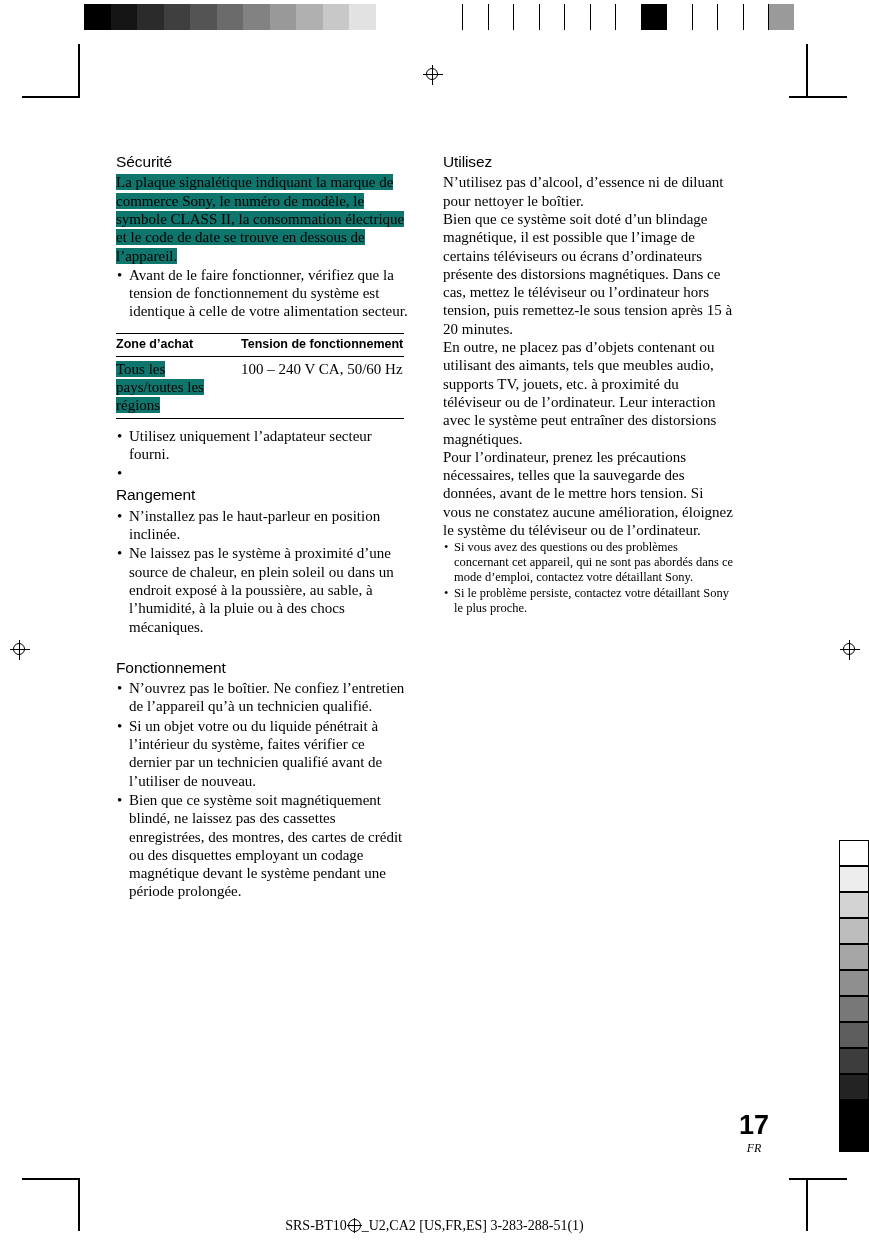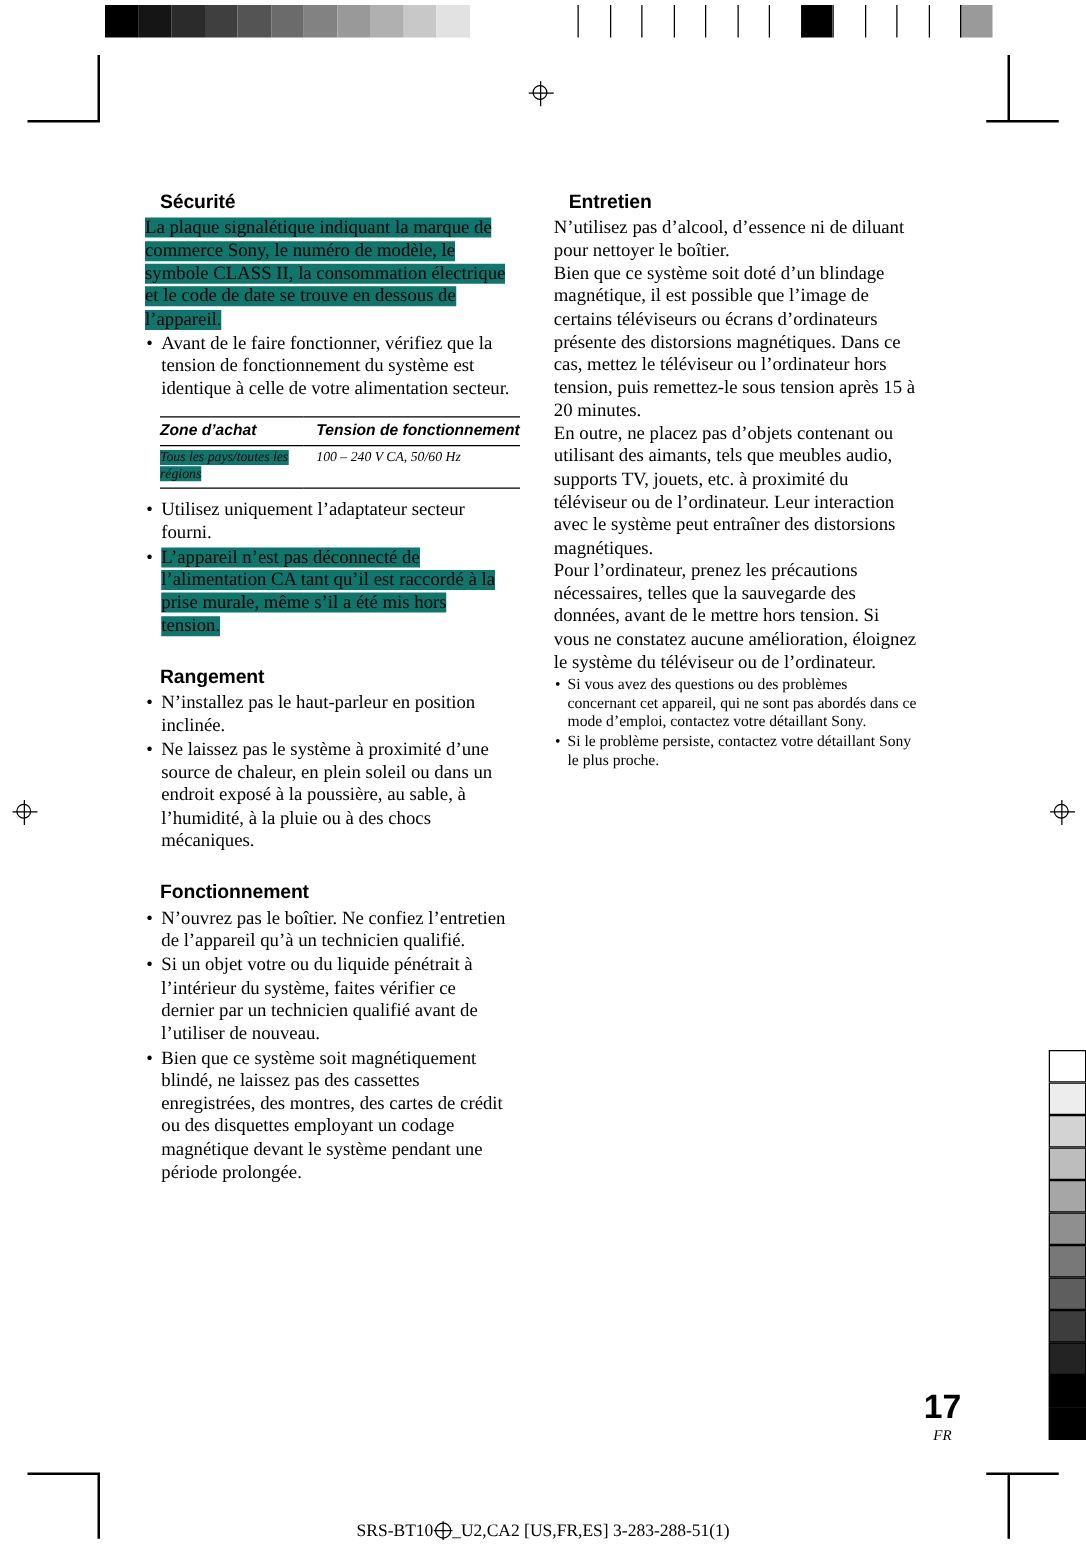--- a/index.html
+++ b/index.html
@@ -72,22 +72,22 @@
     position: absolute;
     top: 152px;
     width: 292px;
   }
   .col-left { left: 116px; }
   .col-right { left: 443px; }
 
   h2.sec {
     font-family: "Liberation Sans", sans-serif;
     font-size: 15.5px;
-    font-weight: bold;
-    margin: 0 0 2px 12px;
+    font-weight: normal;
+    margin: 0 0 2px 0;
     line-height: 1.25;
     letter-spacing: -0.1px;
   }
   h2.sec.spaced { margin-top: 22px; }
   h2.sec.big { font-size: 15.5px; line-height: 1.3; }
 
   p.body {
     font-size: 15px;
     line-height: 1.22;
     margin: 0 0 0 0;
@@ -117,36 +117,35 @@
   ul.bl.small {
     font-size: 12.5px;
     line-height: 1.2;
   }
   ul.bl.small li { padding-left: 11px; }
 
   
   table.zt {
     border-collapse: collapse;
     width: 288px;
-    margin: 12px 0 8px 12px;
-    font-style: italic;
+    margin: 12px 0 8px 0;
   }
   table.zt th, table.zt td {
     text-align: left;
     vertical-align: top;
     padding: 3px 0 4px 0;
   }
   table.zt th {
     font-family: "Liberation Sans", sans-serif;
     font-size: 12.5px;
     font-weight: bold;
     line-height: 1.2;
   }
   table.zt td {
-    font-size: 11px;
+    font-size: 15px;
     line-height: 1.2;
   }
   table.zt .c2 { padding-left: 10px; }
   .trow-top { border-top: 1.4px solid #000; }
   .trow-mid { border-top: 0.8px solid #000; }
   .trow-bot { border-bottom: 1.4px solid #000; }
 
   
   .pageno {
     position: absolute;
@@ -282,41 +281,41 @@
       <tbody>
         <tr class="trow-mid trow-bot">
           <td><span class="hl">Tous les pays/toutes les régions</span></td>
           <td class="c2">100 – 240 V CA, 50/60 Hz</td>
         </tr>
       </tbody>
     </table>
 
     <ul class="bl">
       <li><span class="bul">•</span><span>Utilisez uniquement l’adaptateur secteur fourni.</span></li>
-      <li><span class="bul">•</span><span class="hl">L’appareil n’est pas déconnecté de l’alimentation CA tant qu’il est raccordé à la prise murale, même s’il a été mis hors tension.</span></li>
+      <li><span class="bul">•</span></li>
     </ul>
 
     <h2 class="sec spaced">Rangement</h2>
     <ul class="bl">
       <li><span class="bul">•</span><span>N’installez pas le haut-parleur en position inclinée.</span></li>
       <li><span class="bul">•</span><span>Ne laissez pas le système à proximité d’une source de chaleur, en plein soleil ou dans un endroit exposé à la poussière, au sable, à l’humidité, à la pluie ou à des chocs mécaniques.</span></li>
     </ul>
 
     <h2 class="sec spaced">Fonctionnement</h2>
     <ul class="bl">
       <li><span class="bul">•</span><span>N’ouvrez pas le boîtier. Ne confiez l’entretien de l’appareil qu’à un technicien qualifié.</span></li>
       <li><span class="bul">•</span><span>Si un objet votre ou du liquide pénétrait à l’intérieur du système, faites vérifier ce dernier par un technicien qualifié avant de l’utiliser de nouveau.</span></li>
       <li><span class="bul">•</span><span>Bien que ce système soit magnétiquement blindé, ne laissez pas des cassettes enregistrées, des montres, des cartes de crédit ou des disquettes employant un codage magnétique devant le système pendant une période prolongée.</span></li>
     </ul>
 
   </div>
 
   <div class="col col-right">
 
-    <h2 class="sec">Entretien</h2>
+    <h2 class="sec">Utilisez</h2>
     <p class="body">N’utilisez pas d’alcool, d’essence ni de diluant pour nettoyer le boîtier.</p>
 
     <p class="body">Bien que ce système soit doté d’un blindage magnétique, il est possible que l’image de certains téléviseurs ou écrans d’ordinateurs présente des distorsions magnétiques. Dans ce cas, mettez le téléviseur ou l’ordinateur hors tension, puis remettez-le sous tension après 15 à 20 minutes.</p>
     <p class="body">En outre, ne placez pas d’objets contenant ou utilisant des aimants, tels que meubles audio, supports TV, jouets, etc. à proximité du téléviseur ou de l’ordinateur. Leur interaction avec le système peut entraîner des distorsions magnétiques.</p>
     <p class="body">Pour l’ordinateur, prenez les précautions nécessaires, telles que la sauvegarde des données, avant de le mettre hors tension. Si vous ne constatez aucune amélioration, éloignez le système du téléviseur ou de l’ordinateur.</p>
 
     <ul class="bl small">
       <li><span class="bul">•</span><span>Si vous avez des questions ou des problèmes concernant cet appareil, qui ne sont pas abordés dans ce mode d’emploi, contactez votre détaillant Sony.</span></li>
       <li><span class="bul">•</span><span>Si le problème persiste, contactez votre détaillant Sony le plus proche.</span></li>
     </ul>

